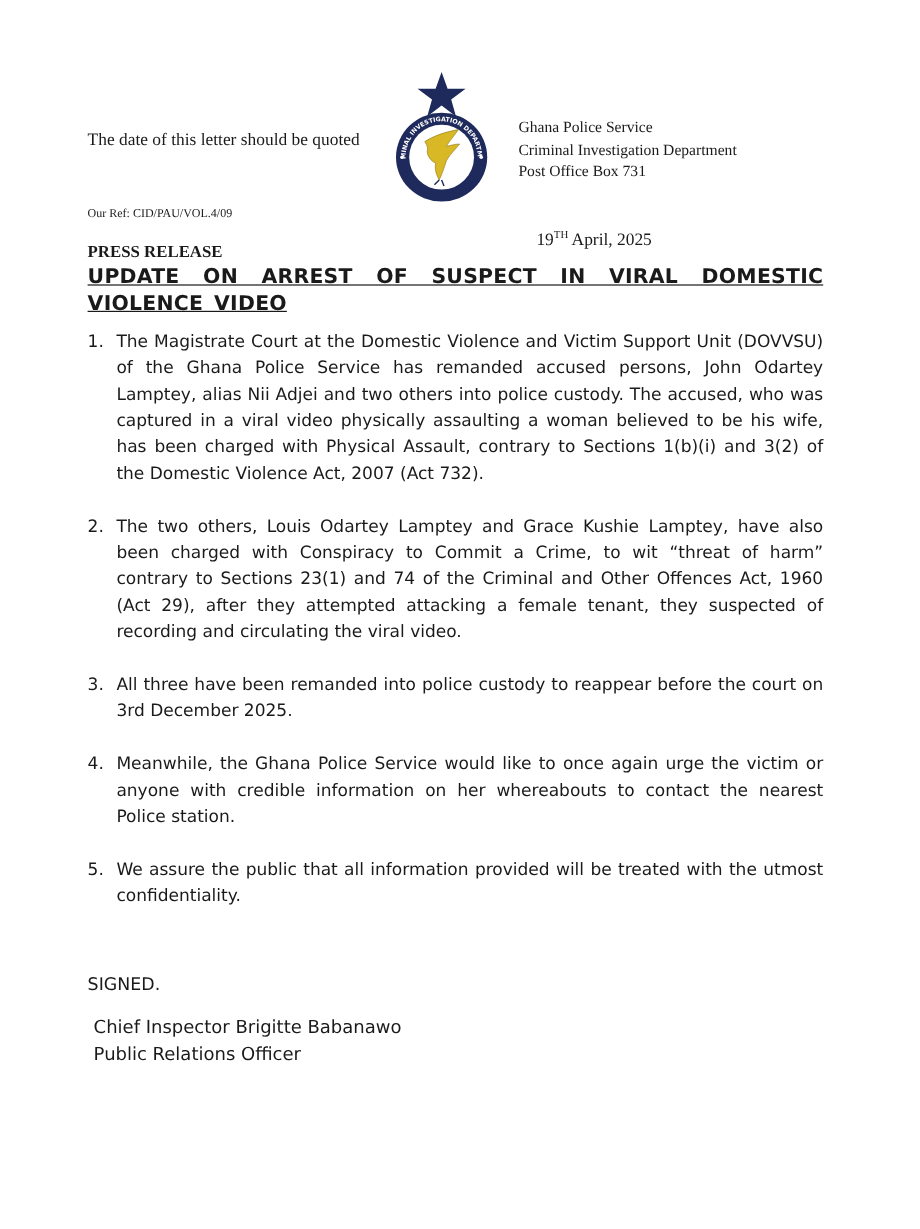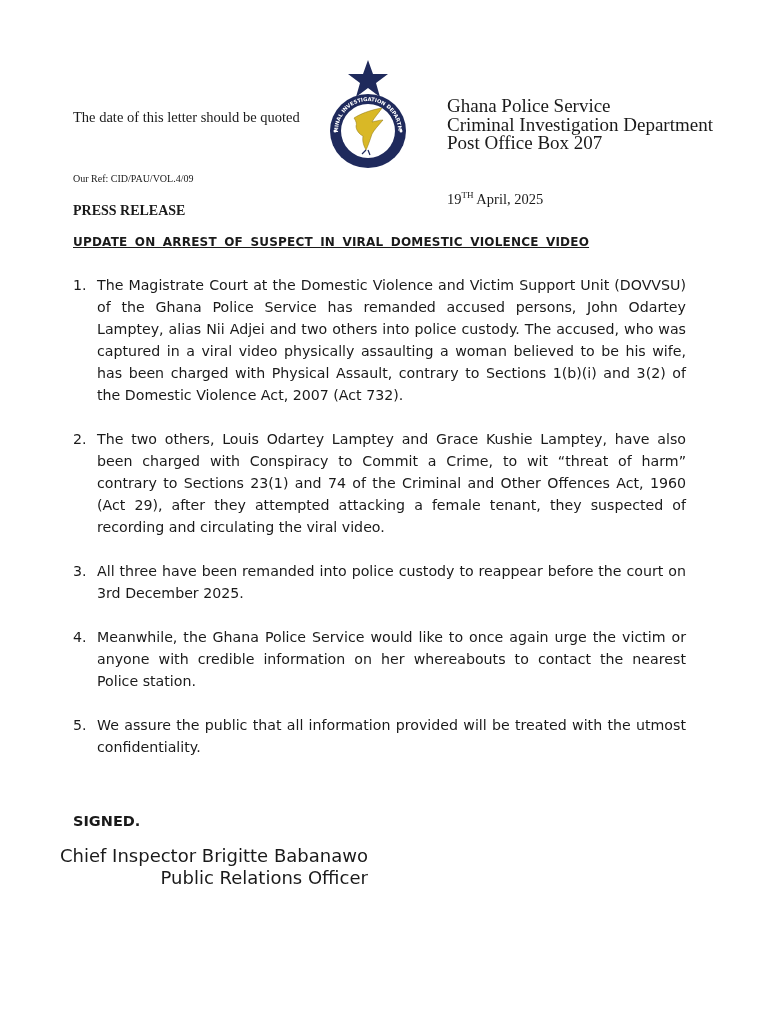--- a/index.html
+++ b/index.html
@@ -6,37 +6,37 @@
   body { width: 767px; height: 1024px; position: relative; overflow: hidden; color: #1a1a1a; }
   .serif { font-family: "Liberation Serif", "DejaVu Serif", serif; }
   .sans { font-family: "DejaVu Sans", "Liberation Sans", sans-serif; }
 
   .reply-note { position: absolute; left: 73px; top: 108px; font-size: 14.5px; line-height: 19px; }
   .our-ref { position: absolute; left: 73px; top: 173px; font-size: 10px; }
   .press-label { position: absolute; left: 73px; top: 203px; font-size: 14px; font-weight: bold; }
 
   .logo { position: absolute; left: 326px; top: 58px; width: 84px; height: 112px; }
 
-  .address { position: absolute; left: 447px; top: 97px; font-size: 19px; line-height: 18.5px; }
+  .address { position: absolute; left: 432px; top: 97px; font-size: 13px; line-height: 18.5px; }
   .date { position: absolute; left: 447px; top: 190px; font-size: 14.5px; }
   .date sup { font-size: 9px; vertical-align: 6px; }
 
   .title {
-    position: absolute; left: 73px; top: 231px; width: 613px;
-    font-size: 12px; font-weight: bold; line-height: 22px;
+    position: absolute; left: 73px; top: 220px; width: 613px;
+    font-size: 17px; font-weight: bold; line-height: 22px;
     text-decoration: underline; text-align: justify; text-align-last: left;
     word-spacing: 3px; letter-spacing: 0.2px;
   }
 
   .paragraphs { position: absolute; left: 73px; top: 274px; width: 613px; margin: 0; padding: 0; list-style: none; }
   .para { position: relative; padding-left: 24px; font-size: 14.2px; line-height: 22px; text-align: justify; margin-bottom: 22px; }
   .para-num { position: absolute; left: 0; top: 0; }
 
-  .signed { position: absolute; left: 73px; top: 813px; font-size: 14.5px; font-weight: bold; }
-  .signatory { position: absolute; left: 60px; top: 845px; font-size: 18px; line-height: 22px; text-align: right; }
+  .signed { position: absolute; left: 73px; top: 813px; font-size: 14.5px; font-weight: normal; }
+  .signatory { position: absolute; left: 78px; top: 845px; font-size: 15px; line-height: 22px; }
 </style>
 </head>
 <body>
 
 <div class="reply-note serif">
   <div>The date of this letter should be quoted</div>
 </div>
 
 <div class="our-ref serif">Our Ref: CID/PAU/VOL.4/09</div>
 
@@ -58,21 +58,21 @@
     <g fill="#d9b826" stroke="#8a7414" stroke-width="0.5">
       <path d="M28,60 C34,56 44,52 56,50 C52,56 48,60 46,64 C50,63 54,62 57,62 C52,68 48,72 46,76 C44,82 42,88 40,92 C38,88 36,84 37,78 C33,76 30,72 30,68 C31,66 30,63 28,60 Z"></path>
       <path d="M40,92 L36,96 M42,92 L44,97" stroke="#1f2a5c" stroke-width="1.2" fill="none"></path>
     </g>
   </svg>
 </div>
 
 <div class="address serif">
   <div>Ghana Police Service</div>
   <div>Criminal Investigation Department</div>
-  <div>Post Office Box 207</div>
+  <div>Post Office Box 731</div>
 </div>
 
 <div class="date serif"><span>19</span><sup>TH</sup><span> April, 2025</span></div>
 
 <div class="press-label serif">PRESS RELEASE</div>
 
 <div class="title sans">UPDATE ON ARREST OF SUSPECT IN VIRAL DOMESTIC VIOLENCE VIDEO</div>
 
 <ol class="paragraphs sans">
   <li class="para">

